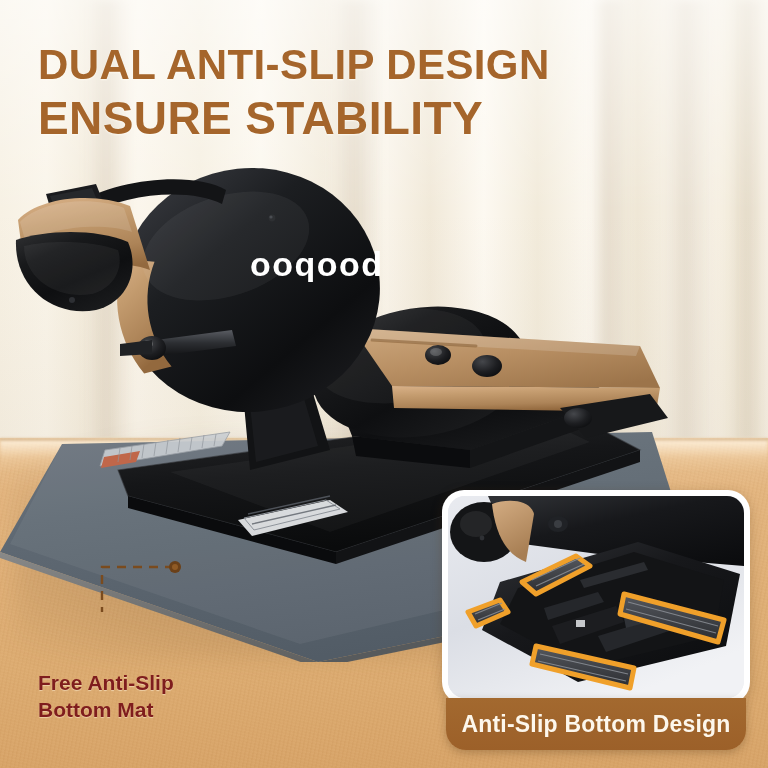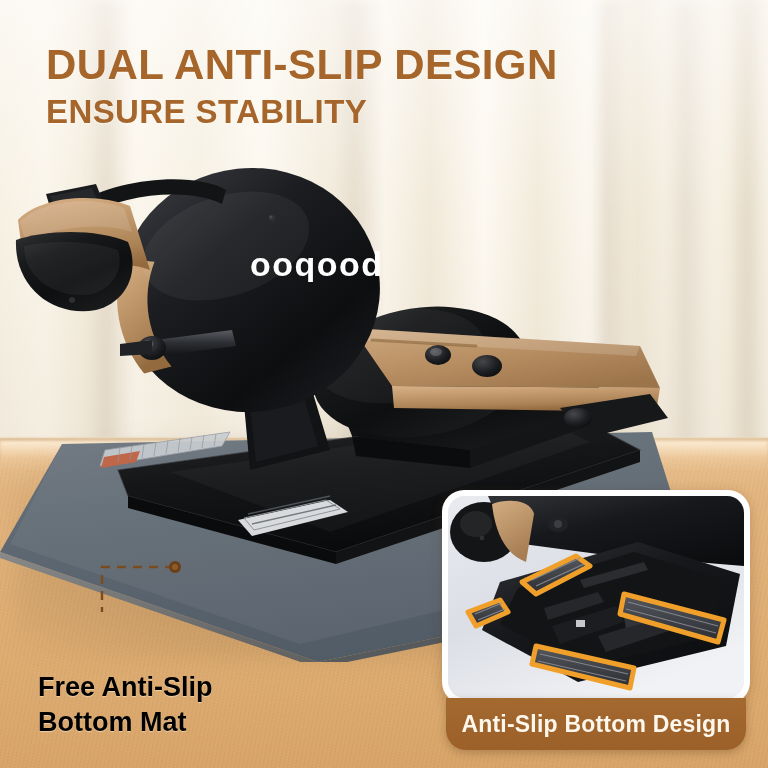--- a/index.html
+++ b/index.html
@@ -68,42 +68,42 @@
     position:absolute;left:0px;top:432px;width:700px;height:230px;
   }
   .mat svg{display:block;}
 
   
   .machine{position:absolute;left:0;top:150px;width:700px;height:420px;}
   .machine svg{display:block;}
 
   
   .headline{
-    position:absolute;left:46px;top:44px;width:640px;
+    position:absolute;left:38px;top:44px;width:640px;
     z-index:30;
   }
   .headline .l1,.headline .l2{
     color:#A5652B;
     font-weight:bold;
     letter-spacing:.4px;
     line-height:1.02;
     white-space:nowrap;
     text-shadow:0 1px 2px rgba(255,252,245,.8);
   }
   .headline .l1{font-size:42px;}
-  .headline .l2{font-size:33px;margin-top:8px;}
+  .headline .l2{font-size:46px;margin-top:8px;}
 
   
   .callout-leader{
     position:absolute;left:96px;top:560px;width:92px;height:56px;z-index:24;
   }
   .callout-leader svg{display:block;}
   .callout-text{
     position:absolute;left:38px;top:670px;z-index:25;
-    color:#000000;font-size:27px;font-weight:bold;line-height:1.28;
+    color:#7f1d1d;font-size:21px;font-weight:bold;line-height:1.28;
     text-shadow:0 1px 1px rgba(255,240,215,.55);
   }
 
   
   .inset-wrap{
     position:absolute;left:436px;top:484px;width:320px;height:268px;z-index:28;
   }
   .inset-card{
     position:absolute;left:6px;top:6px;width:308px;height:214px;
     background:#FFFFFF;border-radius:22px;

